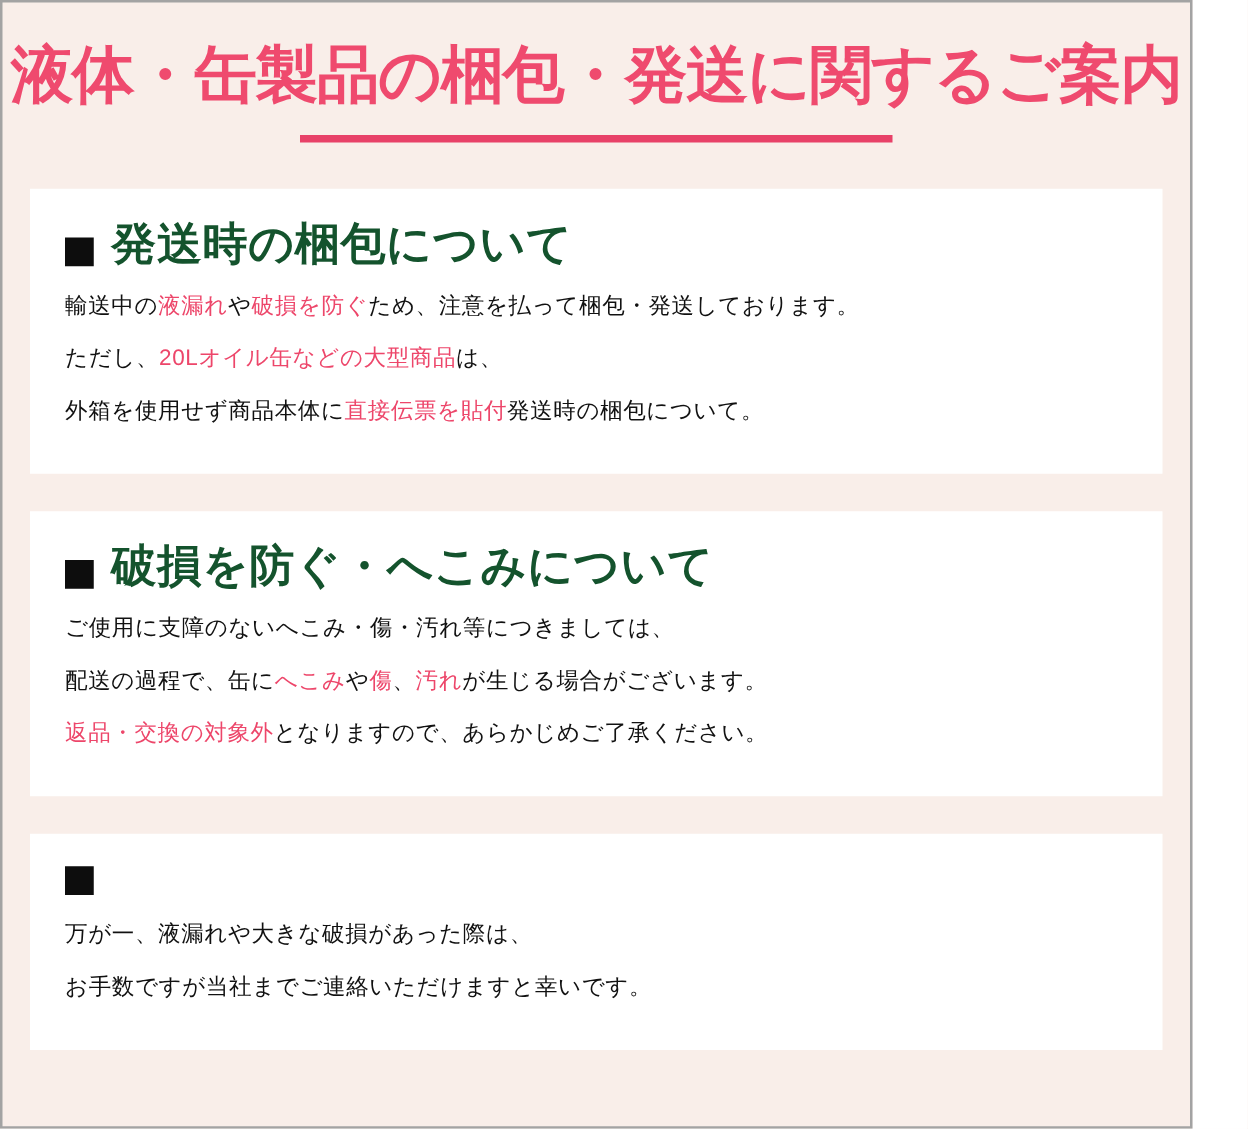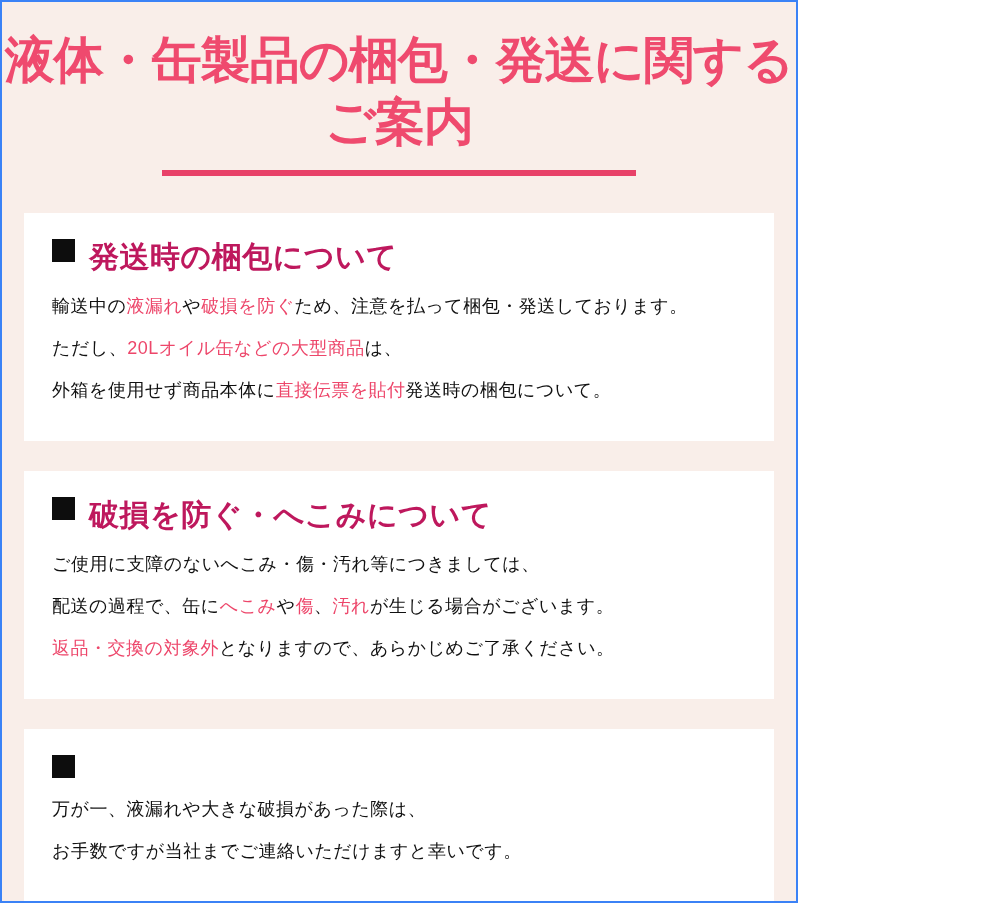--- a/index.html
+++ b/index.html
@@ -2,24 +2,24 @@
 <html lang="ja"><head>
 <meta charset="utf-8">
 <style>
   * { margin: 0; padding: 0; box-sizing: border-box; }
   html, body { background: #ffffff; }
   body {
     font-family: "Liberation Sans", "DejaVu Sans", sans-serif;
     width: 998px;
   }
   .page {
-    width: 798px;
+    width: 954px;
     height: 903px;
     background: #F9EEE9;
-    border: 2px solid #3b82f6;
+    border: 2px solid #a3a3a3;
     overflow: hidden;
   }
   .title {
     margin-top: 27px;
     text-align: center;
     font-size: 50px;
     font-weight: 700;
     letter-spacing: -1px;
     line-height: 62px;
     color: #EF4A6E;
@@ -31,24 +31,24 @@
     margin: 17px auto 0 auto;
   }
   .card {
     background: #ffffff;
     margin: 0 22px 30px 22px;
     padding: 26px 28px 30px 28px;
   }
   .card.first { margin-top: 37px; }
   .card-heading {
     display: flex;
-    align-items: flex-start;
-    font-size: 30px;
+    align-items: flex-end;
+    font-size: 36px;
     font-weight: 700;
-    color: #be185d;
+    color: #14532d;
     line-height: 36px;
     margin-bottom: 10px;
     letter-spacing: 0.5px;
   }
   .bullet {
     display: inline-block;
     width: 23px;
     height: 23px;
     background: #0d0d0d;
     margin-right: 14px;

